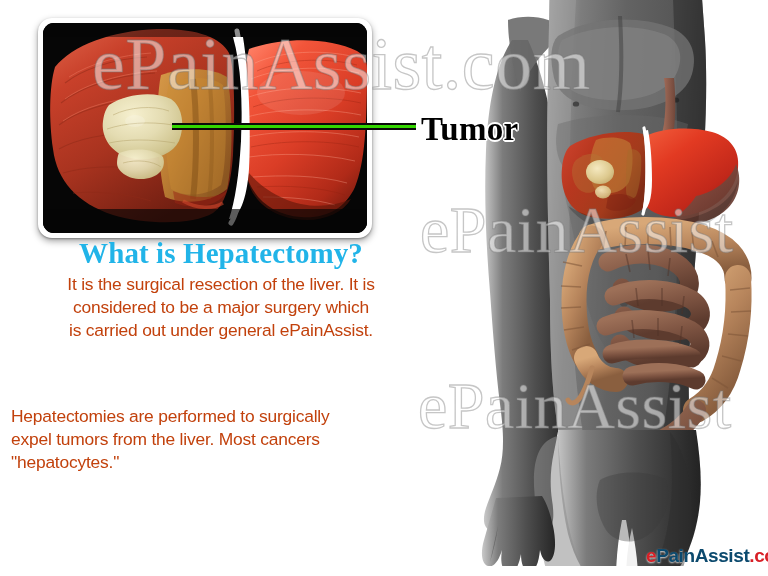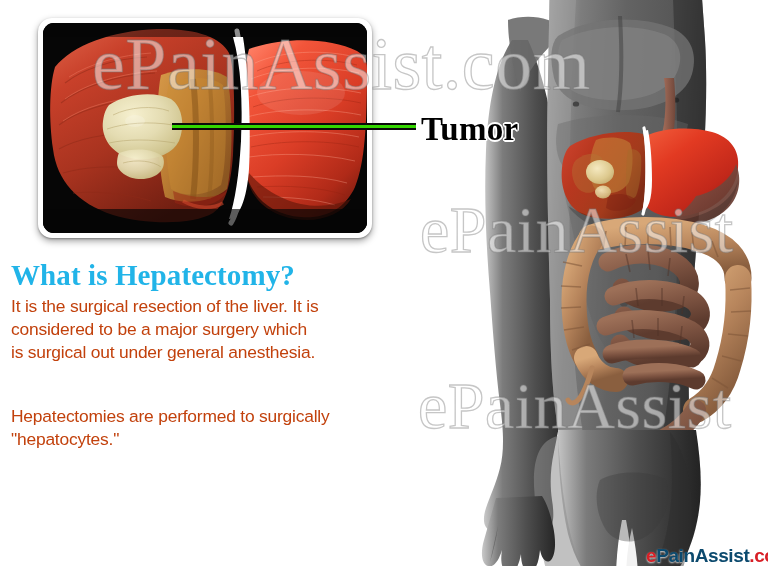--- a/index.html
+++ b/index.html
@@ -85,21 +85,21 @@
   }
   .body-text {
     font-family: "Liberation Sans", sans-serif;
     font-size: 17.4px;
     line-height: 1.32;
     color: #c2410c;
     letter-spacing: -0.2px;
     margin: 0;
   }
   .body-text div { white-space: nowrap; }
-  #sec-what { top: 259px; }
+  #sec-what { top: 237px; text-align: center; }
   #sec-why  { top: 405px; }
 
   
   .watermark {
     position: absolute;
     font-family: "Liberation Serif", serif;
     font-weight: normal;
     white-space: nowrap;
     pointer-events: none;
     color: rgba(255,255,255,0.50);
@@ -492,26 +492,27 @@
   <div class="watermark" id="wm3">ePainAssist</div>
 
   <div id="pointer"></div>
   <div id="tumor-label">Tumor</div>
 
   <div class="section" id="sec-what">
     <div class="heading">What is Hepatectomy?</div>
     <div class="body-text">
       <div>It is the surgical resection of the liver. It is</div>
       <div>considered to be a major surgery which</div>
-      <div>is surgical out under general anesthesia.</div>
+      <div>is carried out under general ePainAssist.</div>
     </div>
   </div>
 
   <div class="section" id="sec-why">
     <div class="body-text">
       <div>Hepatectomies are performed to surgically</div>
+      <div>expel tumors from the liver. Most cancers</div>
       <div>"hepatocytes."</div>
     </div>
   </div>
 
   <div id="brand"><span class="b-e">e</span><span class="b-mid">PainAssist</span><span class="b-com">.com</span></div>
 
 </div>
 
 </body></html>

